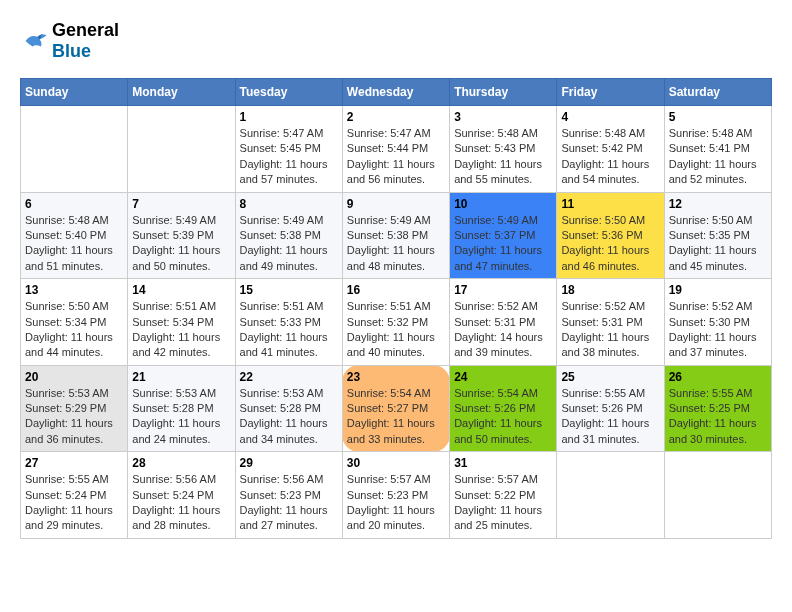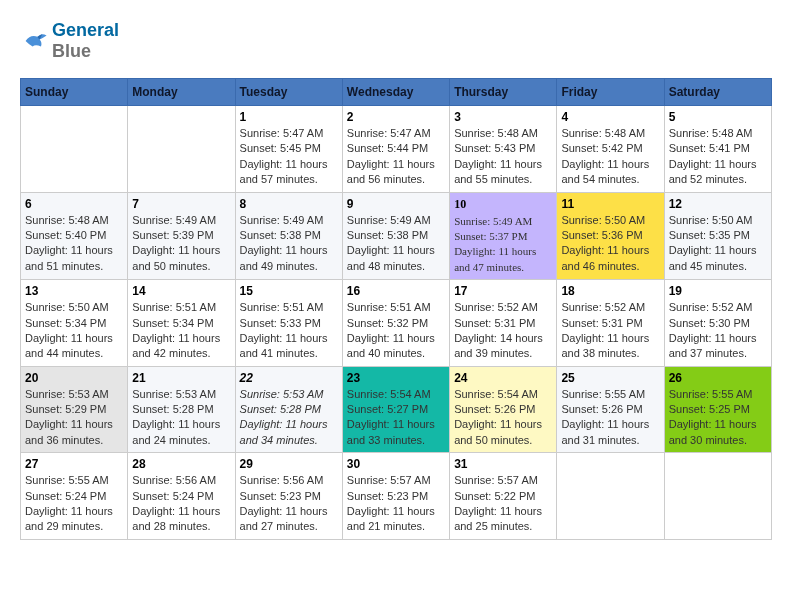--- a/index.html
+++ b/index.html
@@ -37,21 +37,21 @@
       font-size: 15px;
       color: #555;
     }
     .calendar {
       width: 100%;
       border-collapse: collapse;
       font-size: 11px;
     }
     .calendar th {
       background-color: #4a7bbf;
-      color: #0f172a;
+      color: #ffffff;
       padding: 6px 4px;
       text-align: left;
       font-size: 12px;
       font-weight: bold;
       border: 1px solid #3a6aae;
     }
     .calendar td {
       border: 1px solid #ccc;
       vertical-align: top;
       padding: 4px;
@@ -79,22 +79,22 @@
 </head>
 <body>
 
 <div class="header">
   <div class="logo">
     <svg class="logo-bird" viewBox="0 0 40 40">
       <path d="M8 20 Q15 10 25 14 Q30 8 38 12 Q32 16 28 18 Q32 22 30 28 Q22 24 18 28 Q14 26 8 20Z" fill="#4a90d9"></path>
       <path d="M25 14 Q28 12 32 10 Q30 14 28 18 Q26 16 25 14Z" fill="#2a6ab0"></path>
     </svg>
     <div>
-      <div style="font-size:18px;font-weight:bold;color:#0369a1;">General</div>
-      <div style="font-size:18px;font-weight:bold;color:#737373;">Blue</div>
+      <div style="font-size:18px;font-weight:bold;color:#000000;">General</div>
+      <div style="font-size:18px;font-weight:bold;color:#0369a1;">Blue</div>
     </div>
   </div>
   <div class="title-block">
     <div class="month-title"></div>
     <div class="location"></div>
   </div>
 </div>
 
 <table class="calendar">
   <thead>
@@ -179,21 +179,21 @@
         </div>
       </td>
         <td style="background-color: rgb(245, 247, 250);">
         <span class="day-num">9</span>
         <div class="day-info">
           <div>Sunrise: 5:49 AM</div>
           <div>Sunset: 5:38 PM</div>
           <div>Daylight: 11 hours and 48 minutes.</div>
         </div>
       </td>
-        <td style="background-color: #c4b5fd; font-family: Liberation Serif, serif;">
+        <td style="background-color: #3b82f6;">
         <span class="day-num">10</span>
         <div class="day-info">
           <div>Sunrise: 5:49 AM</div>
           <div>Sunset: 5:37 PM</div>
           <div>Daylight: 11 hours and 47 minutes.</div>
         </div>
       </td>
         <td style="background-color: #fde047;">
         <span class="day-num">11</span>
         <div class="day-info">
@@ -279,37 +279,37 @@
         </div>
       </td>
         <td style="background-color: rgb(245, 247, 250);">
         <span class="day-num">21</span>
         <div class="day-info">
           <div>Sunrise: 5:53 AM</div>
           <div>Sunset: 5:28 PM</div>
           <div>Daylight: 11 hours and 24 minutes.</div>
         </div>
       </td>
-        <td style="background-color: rgb(245, 247, 250); font-style: italic;">
+        <td style="background-color: rgb(245, 247, 250);">
         <span class="day-num">22</span>
         <div class="day-info">
           <div>Sunrise: 5:53 AM</div>
           <div>Sunset: 5:28 PM</div>
           <div>Daylight: 11 hours and 34 minutes.</div>
         </div>
       </td>
-        <td style="background-color: #14b8a6;">
+        <td style="background-color: #fdba74; border-radius: 17px;">
         <span class="day-num">23</span>
         <div class="day-info">
           <div>Sunrise: 5:54 AM</div>
           <div>Sunset: 5:27 PM</div>
           <div>Daylight: 11 hours and 33 minutes.</div>
         </div>
       </td>
-        <td style="background-color: #fef9c3;">
+        <td style="background-color: #84cc16;">
         <span class="day-num">24</span>
         <div class="day-info">
           <div>Sunrise: 5:54 AM</div>
           <div>Sunset: 5:26 PM</div>
           <div>Daylight: 11 hours and 50 minutes.</div>
         </div>
       </td>
         <td style="background-color: rgb(245, 247, 250);">
         <span class="day-num">25</span>
         <div class="day-info">
@@ -350,21 +350,21 @@
           <div>Sunrise: 5:56 AM</div>
           <div>Sunset: 5:23 PM</div>
           <div>Daylight: 11 hours and 27 minutes.</div>
         </div>
       </td>
         <td>
         <span class="day-num">30</span>
         <div class="day-info">
           <div>Sunrise: 5:57 AM</div>
           <div>Sunset: 5:23 PM</div>
-          <div>Daylight: 11 hours and 21 minutes.</div>
+          <div>Daylight: 11 hours and 20 minutes.</div>
         </div>
       </td>
         <td>
         <span class="day-num">31</span>
         <div class="day-info">
           <div>Sunrise: 5:57 AM</div>
           <div>Sunset: 5:22 PM</div>
           <div>Daylight: 11 hours and 25 minutes.</div>
         </div>
       </td>

